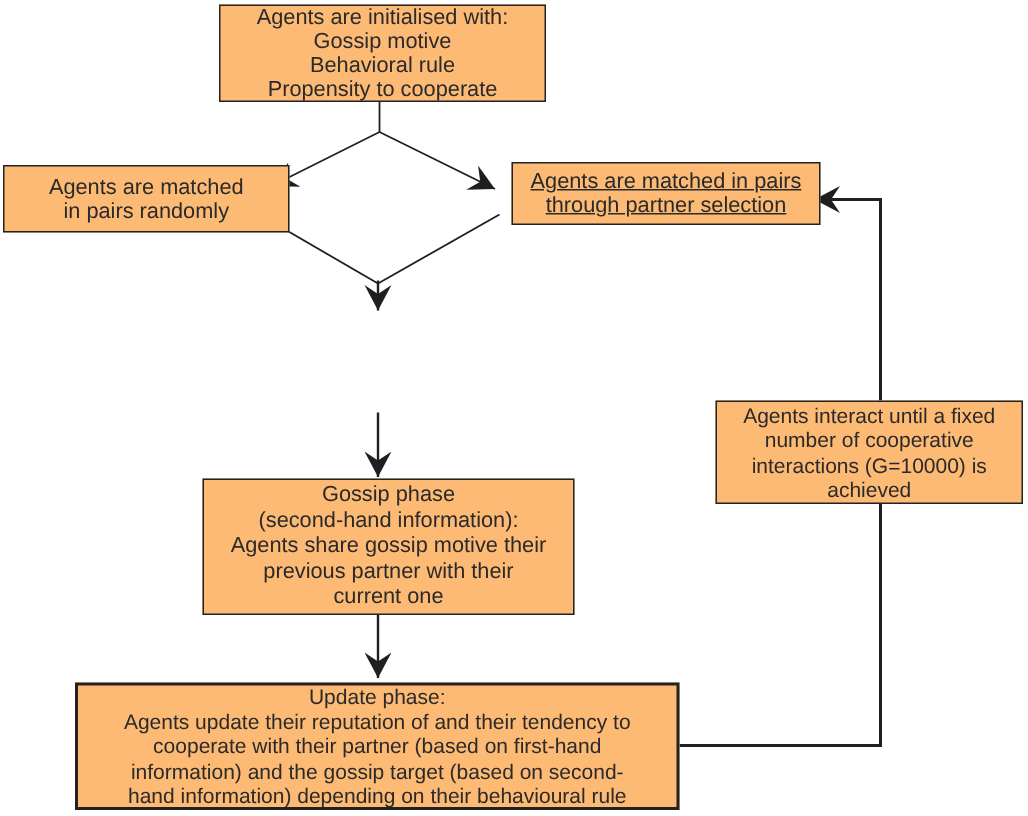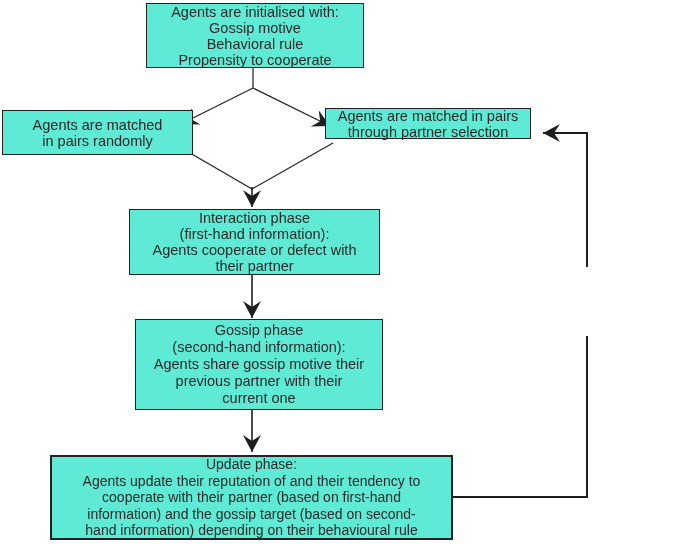--- a/index.html
+++ b/index.html
@@ -26,37 +26,37 @@
     stroke: #1f1f1f;
     fill: none;
   }
   .thin  { stroke-width: 1.2px; }
   .mid   { stroke-width: 1.6px; }
   .thick { stroke-width: 2px; }
   .fc-box {
     position: absolute;
     z-index: 2;
     box-sizing: border-box;
-    background: #5eead4;
+    background: #fdba74;
     border: 1px solid #222222;
     color: #2a2a2a;
     display: flex;
     align-items: center;
     justify-content: center;
     text-align: center;
     font-size: 14.5px;
     line-height: 16px;
   }
   .fc-box .txt {
     white-space: pre-line;
     width: 100%;
   }
   .box-init        { left: 146px; top: 3px;   width: 218px; height: 65px; }
   .box-random      { left: 2px;   top: 110px; width: 191px; height: 45px; }
-  .box-partner     { left: 325px; top: 108px; width: 206px; height: 31px; }
+  .box-partner     { left: 341px; top: 108px; width: 206px; height: 42px; text-decoration: underline; }
   .box-interaction { left: 129px; top: 209px; width: 251px; height: 66px; }
   .box-gossip      { left: 135px; top: 319px; width: 248px; height: 91px; line-height: 17px; }
   .box-update      { left: 50px;  top: 455px; width: 403px; height: 85px;
                      border-width: 2px; font-size: 14px; line-height: 16.5px; }
   .box-loop        { left: 477px; top: 267px; width: 205px; height: 69px;
                      font-size: 14px; line-height: 16.5px; }
 </style>
 </head>
 <body>
 
@@ -100,37 +100,37 @@
   <div class="fc-box box-random">
     <span class="txt">Agents are matched
 in pairs randomly</span>
   </div>
 
   <div class="fc-box box-partner">
     <span class="txt">Agents are matched in pairs
 through partner selection</span>
   </div>
 
-  <div class="fc-box box-interaction">
-    <span class="txt">Interaction phase
-(first-hand information):
-Agents cooperate or defect with
-their partner</span>
-  </div>
 
   <div class="fc-box box-gossip">
     <span class="txt">Gossip phase
 (second-hand information):
 Agents share gossip motive their
 previous partner with their
 current one</span>
   </div>
 
   <div class="fc-box box-update">
     <span class="txt">Update phase:
 Agents update their reputation of and their tendency to
 cooperate with their partner (based on first-hand
 information) and  the gossip target (based on second-
 hand information) depending on their behavioural rule</span>
   </div>
 
+  <div class="fc-box box-loop">
+    <span class="txt">Agents interact until a  fixed
+number of cooperative
+interactions (G=10000) is
+achieved</span>
+  </div>
 
 </div>
 
 </body></html>

